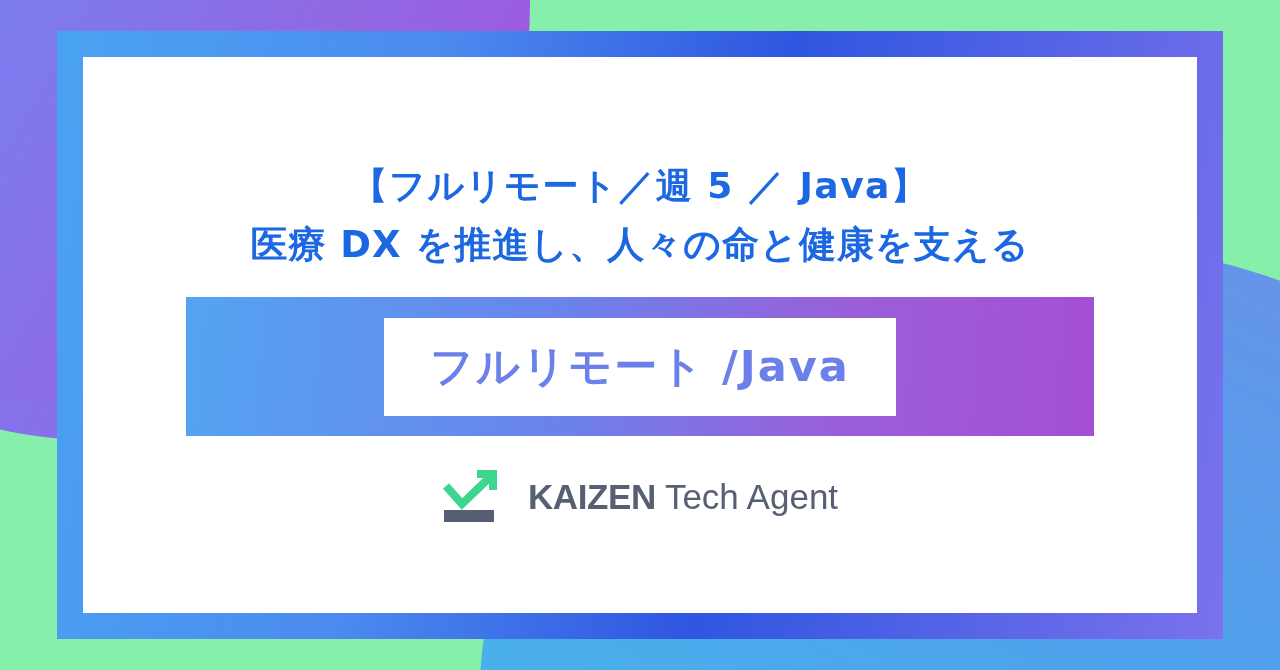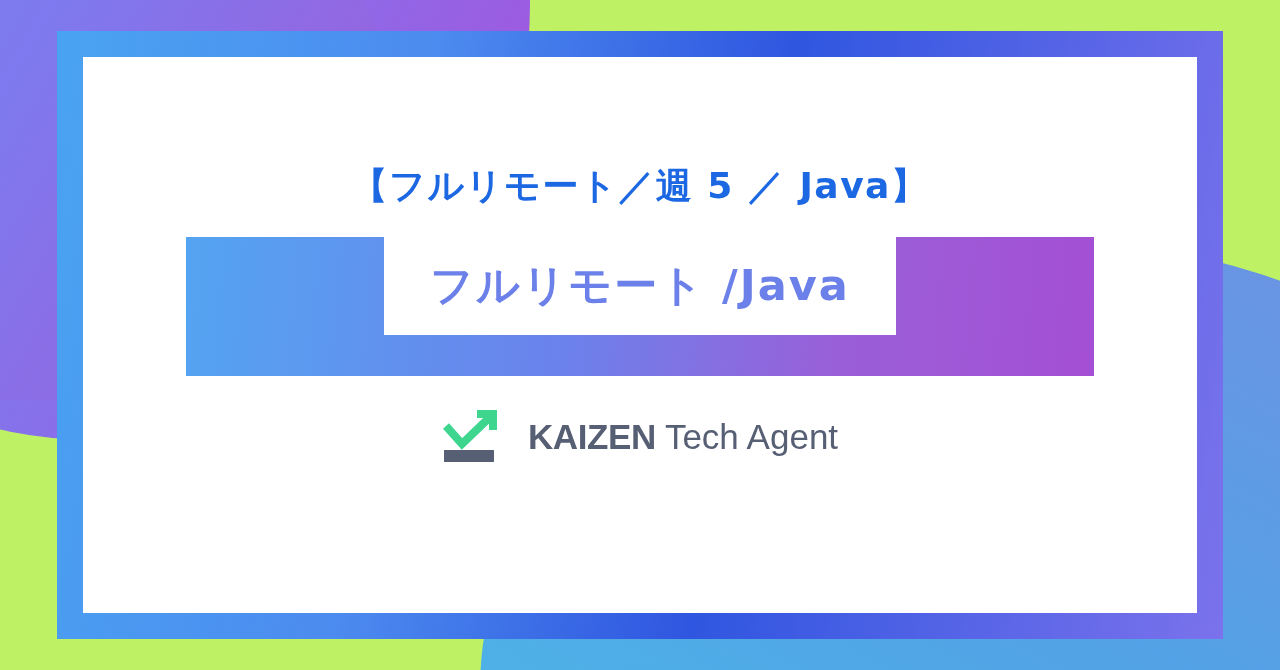--- a/index.html
+++ b/index.html
@@ -6,21 +6,21 @@
   html, body {
     margin: 0;
     padding: 0;
     background: #ffffff;
   }
   .stage {
     position: relative;
     width: 1280px;
     height: 670px;
     overflow: hidden;
-    background: #bef264;
+    background: #86efac;
     font-family: "Liberation Sans", "DejaVu Sans", sans-serif;
   }
 
   
   .blob-layer {
     position: absolute;
     inset: 0;
     pointer-events: none;
   }
   .blob-top {
@@ -109,21 +109,21 @@
   .headline-spacer { height: 100px; }
 
   
   .badge-band {
     position: relative;
     width: 908px;
     height: 139px;
     margin-top: 22px;
     background: linear-gradient(95deg, #54a4f1 0%, #6b82ec 42%, #9a5fd8 72%, #a44fd4 100%);
     display: flex;
-    align-items: flex-start;
+    align-items: center;
     justify-content: center;
   }
   .badge-chip {
     width: 512px;
     height: 98px;
     background: #ffffff;
     display: flex;
     align-items: center;
     justify-content: center;
   }
@@ -181,20 +181,21 @@
   <div class="frame-outer">
     <div class="frame-inner"></div>
   </div>
 
   <div class="content">
 
     <div class="headline-spacer"></div>
 
     <h1 class="headline">
       <span class="line line-1">【フルリモート／週 5 ／ Java】</span>
+      <span class="line line-2">医療 DX を推進し、人々の命と健康を支える</span>
     </h1>
 
     <div class="badge-band">
       <div class="badge-chip">
         <span class="badge-chip-text">フルリモート /Java</span>
       </div>
     </div>
 
     <div class="logo">
       <svg class="logo-mark" viewBox="0 0 62 62" aria-hidden="true">

